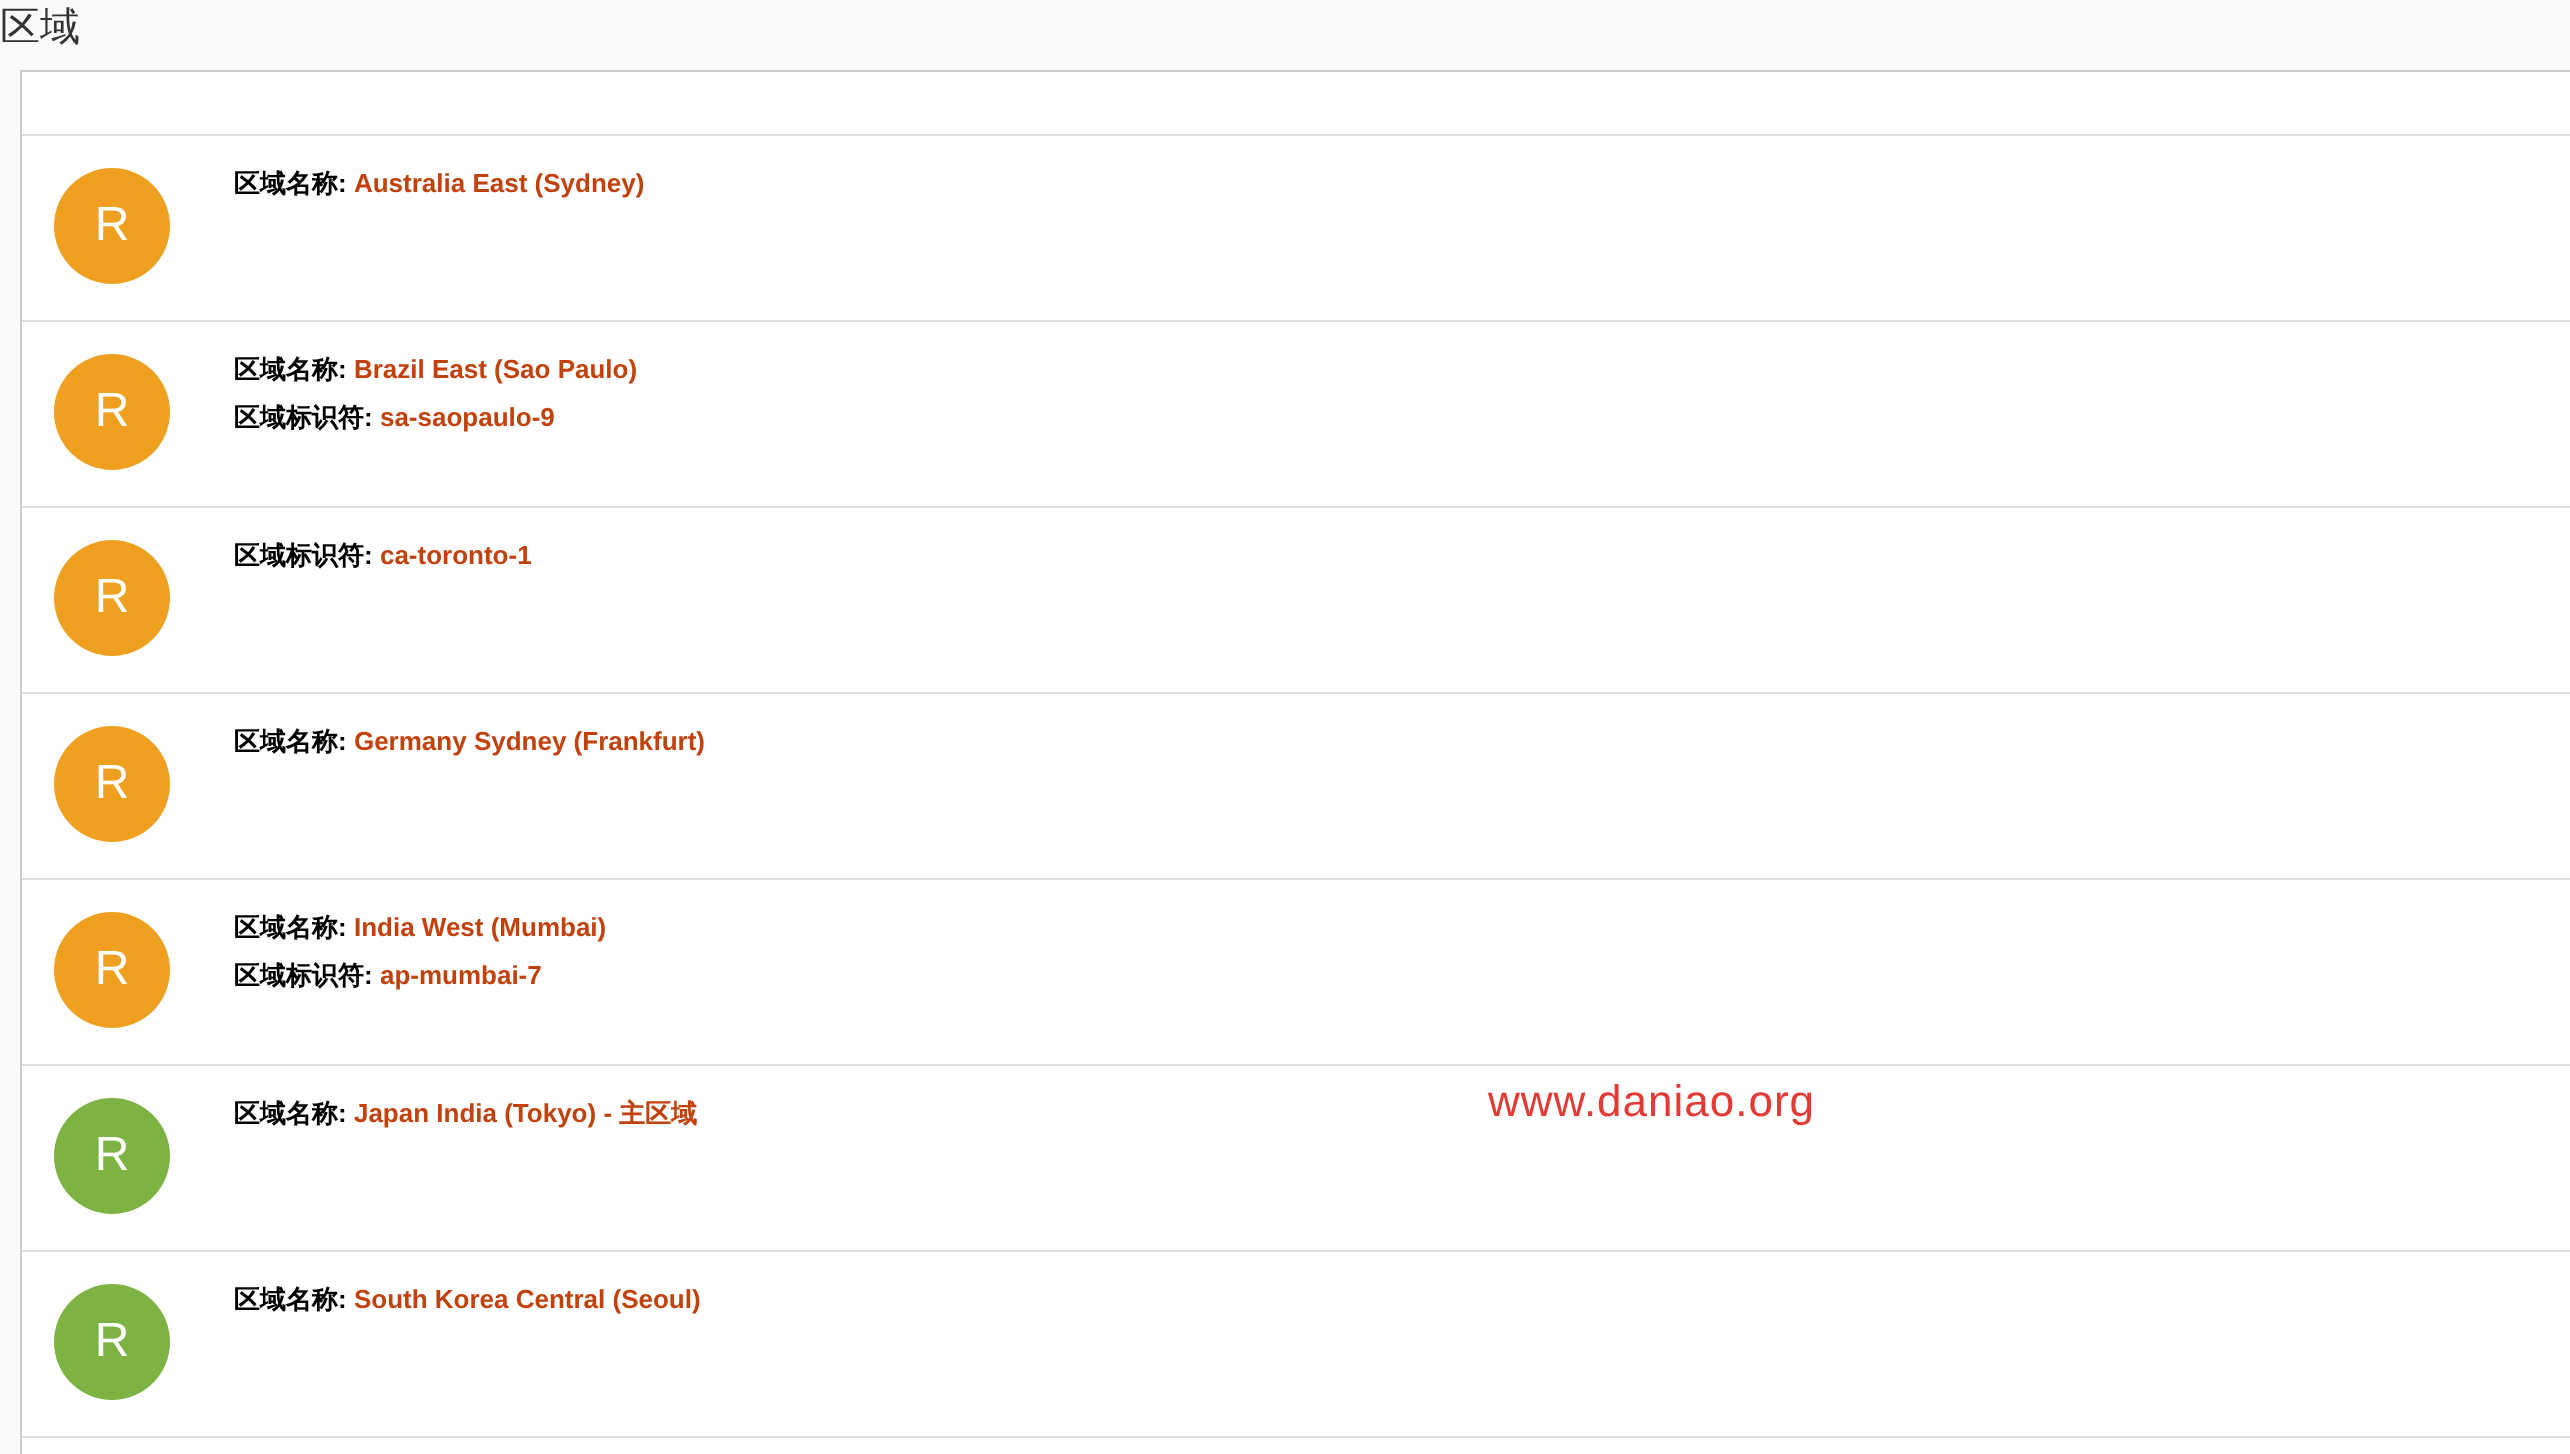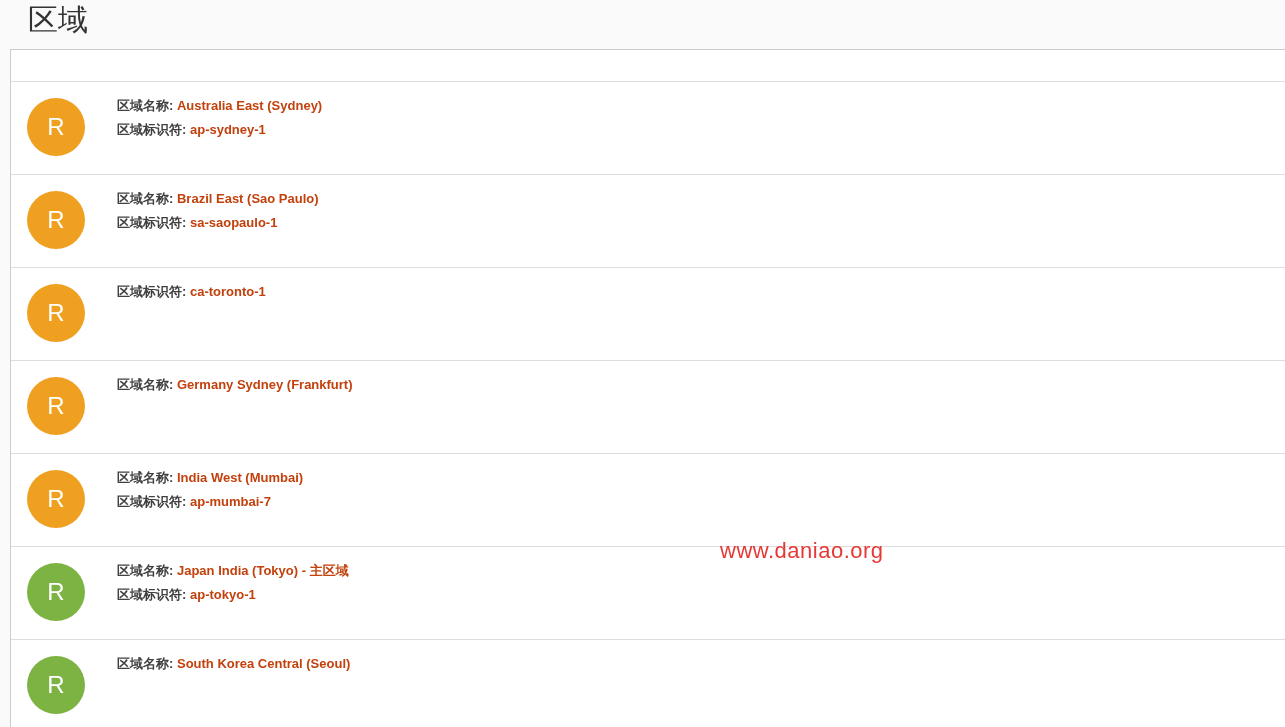--- a/index.html
+++ b/index.html
@@ -7,24 +7,24 @@
       padding: 0;
       box-sizing: border-box;
     }
     body {
       font-family: "Segoe UI", "Microsoft YaHei", Arial, sans-serif;
       background: #fafafa;
       font-size: 13px;
       color: #333;
     }
     .page-title {
-      font-size: 30px;
+      font-size: 20px;
       font-weight: 400;
       color: #333;
-      padding: 0 10px 8px 28px;
+      padding: 0 10px 8px 0;
     }
     .region-container {
       margin-left: 10px;
       border: 1px solid #ccc;
       border-right: none;
       background: #fff;
     }
     .region-header-bar {
       height: 32px;
       border-bottom: 1px solid #ddd;
@@ -63,33 +63,33 @@
     .region-info {
       flex: 1;
       padding-top: 2px;
     }
     .region-line {
       line-height: 1.6;
       margin-bottom: 3px;
     }
     .region-label {
       font-weight: 600;
-      color: #404040;
+      color: #000000;
       text-align: right;
     }
     .region-value {
       color: #c2410c;
       font-weight: 700;
     }
     .watermark {
       position: absolute;
       color: #e53935;
       font-size: 22px;
       font-weight: 400;
-      left: 720px;
+      left: 744px;
       top: 538px;
       pointer-events: none;
       letter-spacing: 0.5px;
     }
     .page-wrap {
       position: relative;
     }
   </style>
 </head>
 <body>
@@ -100,37 +100,33 @@
   <div class="region-container">
     <div class="region-header-bar"></div>
 
     <div class="region-item">
       <div class="avatar orange">R</div>
       <div class="region-info">
         <div class="region-line">
           <span class="region-label">区域名称:</span>
           <span class="region-value">Australia East (Sydney)</span>
         </div>
-        <div class="region-line">
-          <span class="region-label">区域标识符:</span>
-          <span class="region-value">ap-sydney-1</span>
-        </div>
       </div>
     </div>
 
     <div class="region-item">
       <div class="avatar orange">R</div>
       <div class="region-info">
         <div class="region-line">
           <span class="region-label">区域名称:</span>
           <span class="region-value">Brazil East (Sao Paulo)</span>
         </div>
         <div class="region-line">
           <span class="region-label">区域标识符:</span>
-          <span class="region-value">sa-saopaulo-1</span>
+          <span class="region-value">sa-saopaulo-9</span>
         </div>
       </div>
     </div>
 
     <div class="region-item">
       <div class="avatar orange">R</div>
       <div class="region-info">
         <div class="region-line">
           <span class="region-label">区域标识符:</span>
           <span class="region-value">ca-toronto-1</span>
@@ -162,24 +158,20 @@
       </div>
     </div>
 
     <div class="region-item">
       <div class="avatar green">R</div>
       <div class="region-info">
         <div class="region-line">
           <span class="region-label">区域名称:</span>
           <span class="region-value"> Japan India (Tokyo) - 主区域</span>
         </div>
-        <div class="region-line">
-          <span class="region-label">区域标识符:</span>
-          <span class="region-value">ap-tokyo-1</span>
-        </div>
       </div>
     </div>
 
     <div class="region-item">
       <div class="avatar green">R</div>
       <div class="region-info">
         <div class="region-line">
           <span class="region-label">区域名称:</span>
           <span class="region-value">South Korea Central (Seoul)</span>
         </div>

